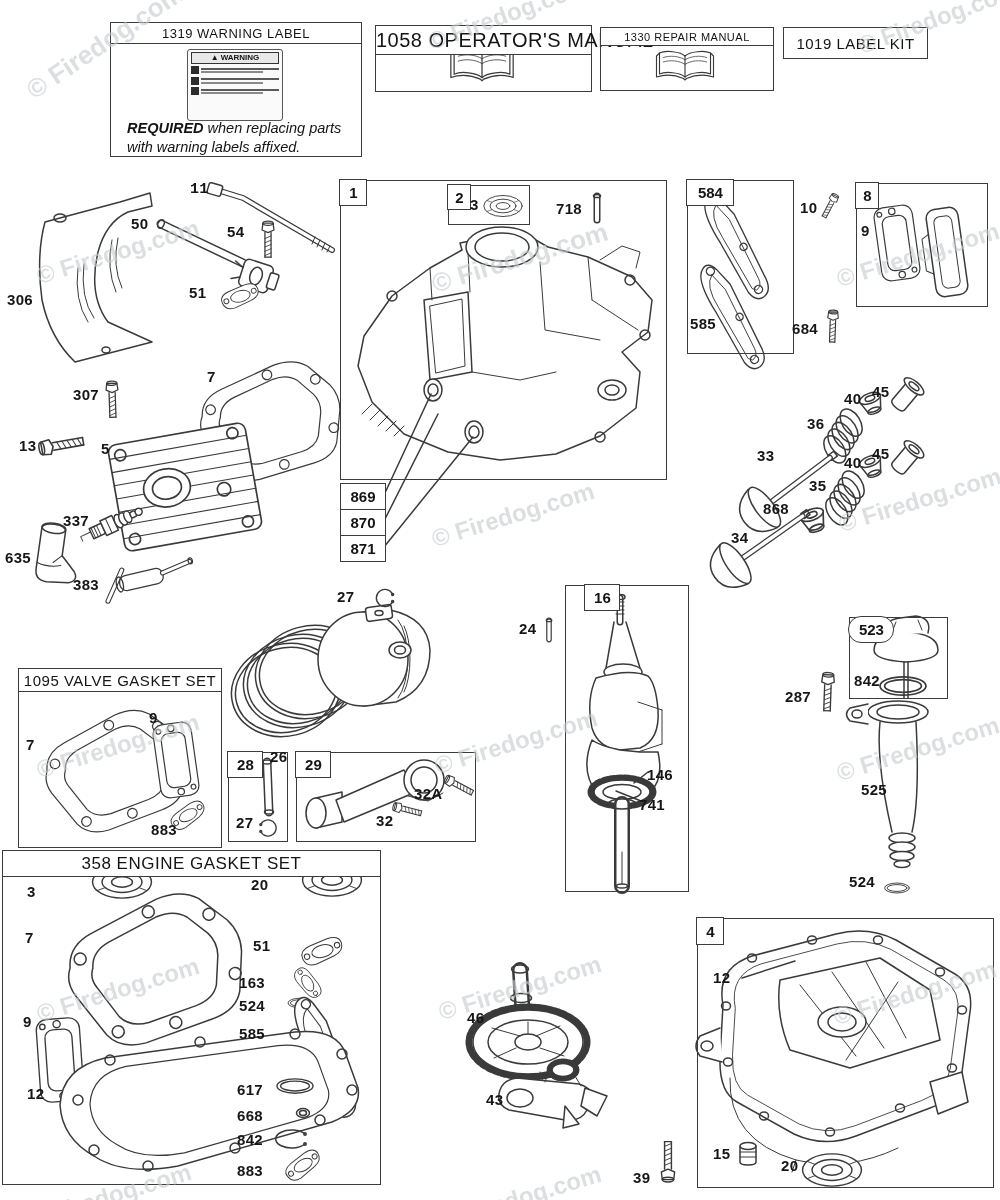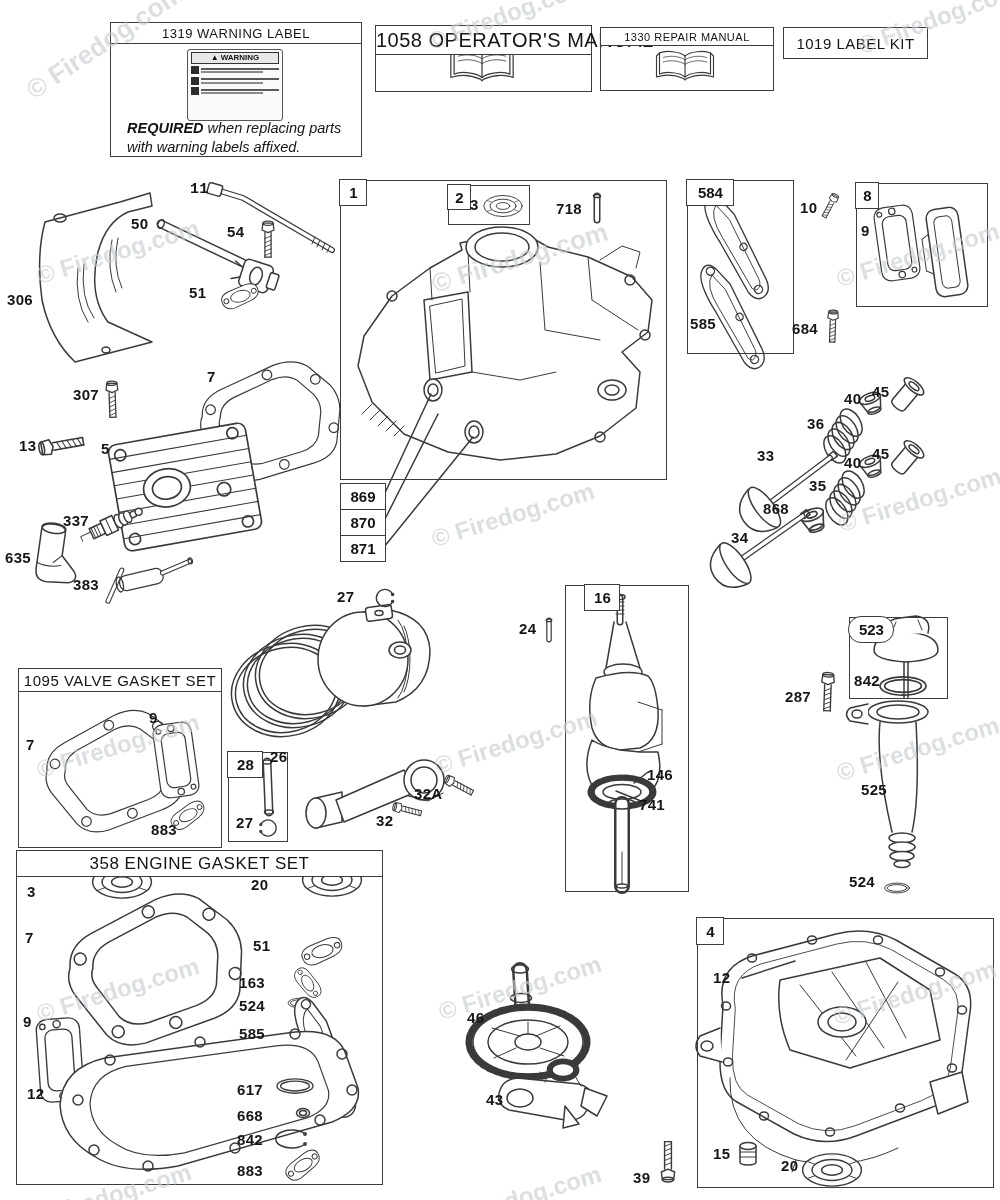--- a/index.html
+++ b/index.html
@@ -491,38 +491,41 @@
   </div>
   <div class="pbox" style="left:687px;top:180px;width:105px;height:172px;">
     <div class="tag" style="width:46px;height:25px;">584</div>
   </div>
   <div class="pbox" style="left:856px;top:183px;width:130px;height:122px;">
     <div class="tag" style="width:22px;height:25px;">8</div>
   </div>
   <div class="pbox" style="left:228px;top:752px;width:58px;height:88px;">
     <div class="tag" style="width:34px;height:25px;">28</div>
   </div>
+  <div class="pbox" style="left:296px;top:752px;width:178px;height:88px;">
+    <div class="tag" style="width:34px;height:25px;">29</div>
+  </div>
   <div class="pbox" style="left:565px;top:585px;width:122px;height:305px;">
     <div class="tag" style="width:34px;height:25px;margin-left:20px;">16</div>
   </div>
   <div class="pbox" style="left:849px;top:617px;width:97px;height:80px;">
     <div class="tag" style="width:44px;height:25px;border-radius:13px;">523</div>
   </div>
   <div class="pbox" style="left:697px;top:918px;width:295px;height:268px;">
     <div class="tag" style="width:26px;height:26px;">4</div>
   </div>
 
   <div class="leaderbox" style="left:340px;top:483px;width:44px;height:25px;">869</div>
   <div class="leaderbox" style="left:340px;top:509px;width:44px;height:25px;">870</div>
   <div class="leaderbox" style="left:340px;top:535px;width:44px;height:25px;">871</div>
 
   <div class="pbox" style="left:18px;top:668px;width:202px;height:178px;">
     <div class="gtitle" style="font-size:15px;">1095 VALVE GASKET SET</div>
   </div>
-  <div class="pbox" style="left:16px;top:850px;width:365px;height:333px;">
+  <div class="pbox" style="left:2px;top:850px;width:365px;height:333px;padding-left:12px;">
     <div class="gtitle" style="font-size:17px;">358 ENGINE GASKET SET</div>
   </div>
 
   <div id="label-layer">
       <div class="plabel" style="left: 190px; top: 181px; font-family: Liberation Mono, monospace;">11</div>
       <div class="plabel" style="left: 131px; top: 215px;">50</div>
       <div class="plabel" style="left: 227px; top: 223px;">54</div>
       <div class="plabel" style="left: 189px; top: 284px;">51</div>
       <div class="plabel" style="left: 7px; top: 291px;">306</div>
       <div class="plabel" style="left: 73px; top: 386px;">307</div>

